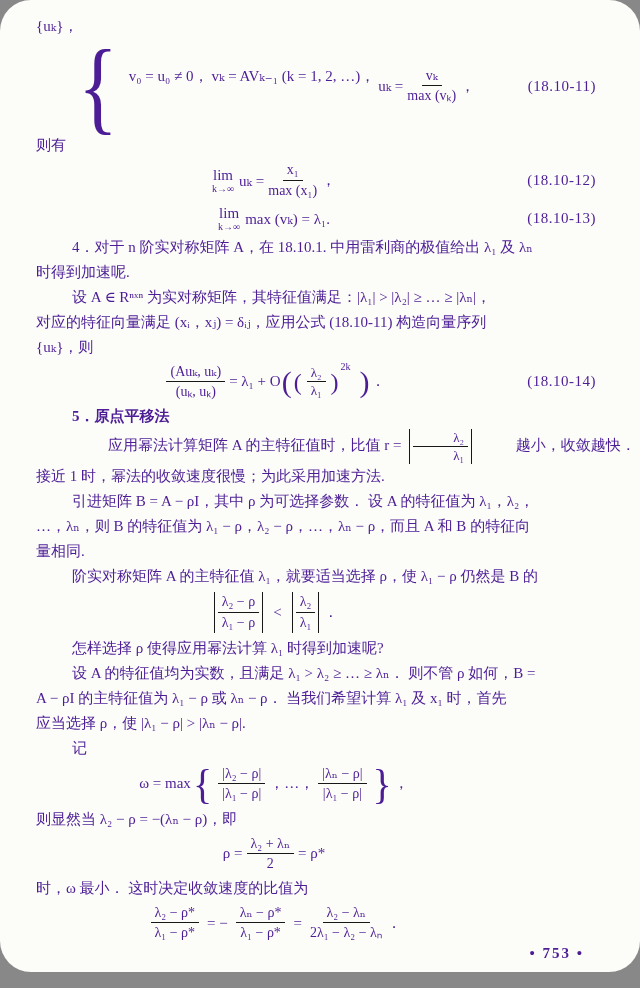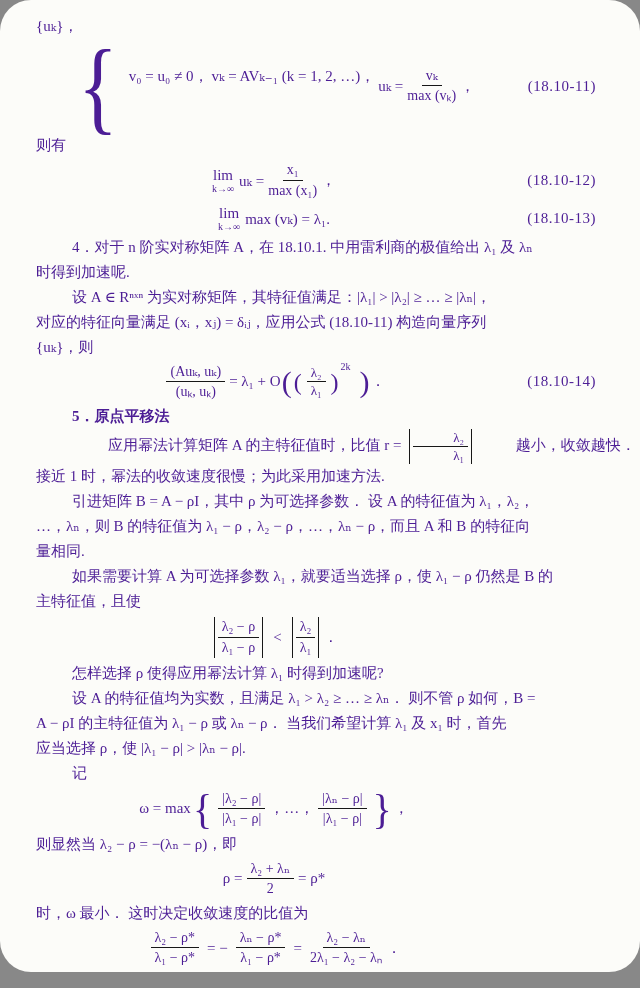--- a/index.html
+++ b/index.html
@@ -136,22 +136,21 @@
       <span class="den">λ₁</span>
     </span>
     <span class="seg">越小，收敛越快． 当 r</span>
   </div>
   <div class="t">接近 1 时，幂法的收敛速度很慢；为此采用加速方法.</div>
 
   <div class="t indent">引进矩阵 B = A − ρI，其中 ρ 为可选择参数． 设 A 的特征值为 λ₁，λ₂，</div>
   <div class="t">…，λₙ，则 B 的特征值为 λ₁ − ρ，λ₂ − ρ，…，λₙ − ρ，而且 A 和 B 的特征向</div>
   <div class="t">量相同.</div>
 
-  <div class="t indent">如果需要计算 A 为可选择参数 λ₁，就要适当选择 ρ，使 λ₁ − ρ 仍然是 B 的</div>
-  <div class="t">主特征值，且使</div>
+  <div class="t indent">阶实对称矩阵 A 的主特征值 λ₁，就要适当选择 ρ，使 λ₁ − ρ 仍然是 B 的</div>
 
   <div class="eqrow">
     <div class="eqbody">
       <span class="frac absbars">
         <span class="num">λ₂ − ρ</span>
         <span class="den">λ₁ − ρ</span>
       </span>
       <span class="seg" style="margin:0 6px;">&lt;</span>
       <span class="frac absbars">
         <span class="num">λ₂</span>

